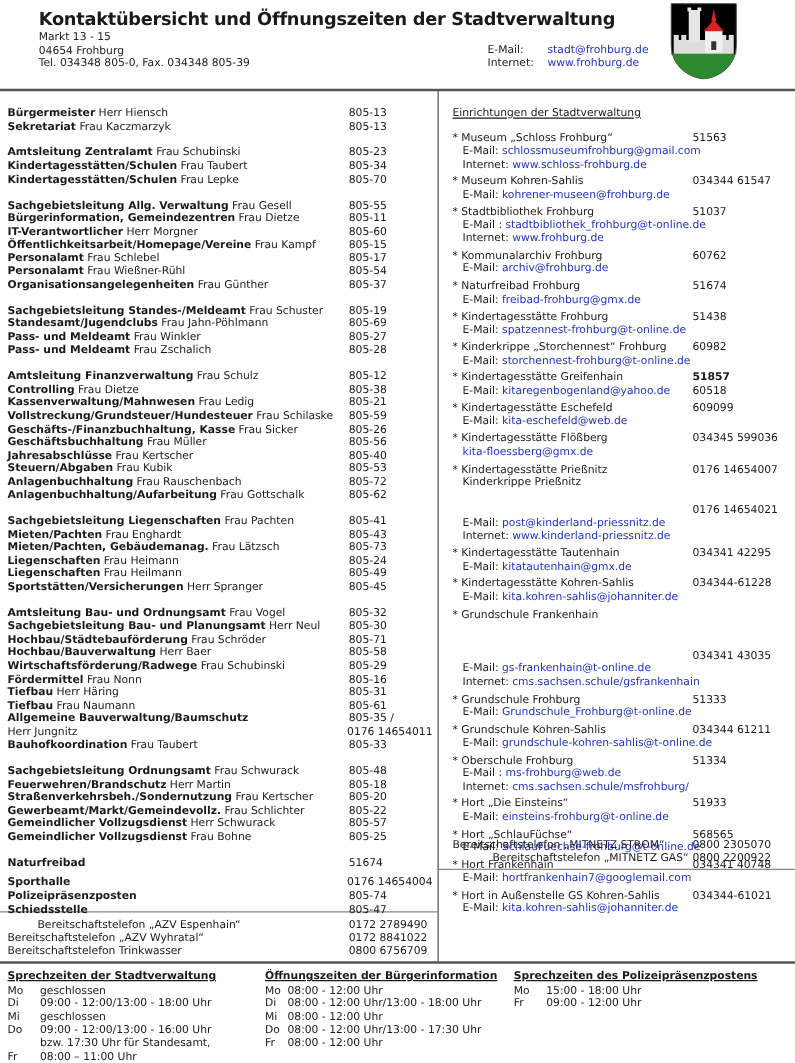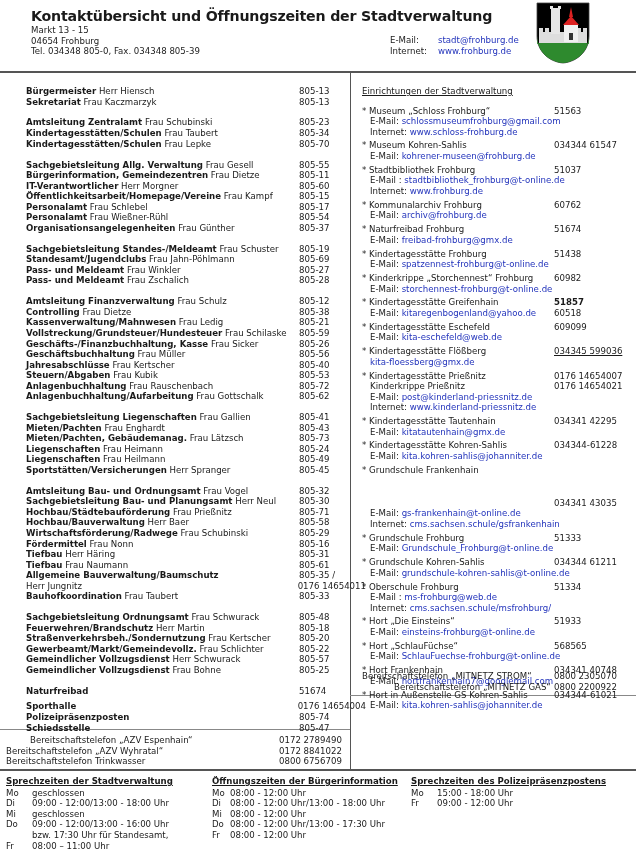--- a/index.html
+++ b/index.html
@@ -4,21 +4,21 @@
 <style>
   * { margin:0; padding:0; box-sizing:border-box; }
   body { width:636px; height:850px; background:#fff; font-family:"DejaVu Sans", sans-serif; color:#1a1a1a; position:relative; overflow:hidden; }
   .hdr-title { position:absolute; left:31px; top:8px; font-size:14.2px; font-weight:bold; letter-spacing:-0.2px; }
   .hdr-addr { position:absolute; left:31px; top:25px; font-size:8.6px; line-height:10.5px; color:#222; }
   .hdr-contact { position:absolute; left:390px; top:35px; font-size:8.6px; line-height:10.5px; color:#222; }
   .hdr-contact .lbl { display:inline-block; width:48px; }
   .link { color:#2233bb; }
   .crest { position:absolute; left:536px; top:2px; width:54px; height:62px; }
   .rule { position:absolute; background:#555; }
-  .left { position:absolute; left:6px; top:86px; width:340px; font-size:8.6px; line-height:10.55px;margin-left:20px; }
+  .left { position:absolute; left:6px; top:86px; width:340px; font-size:8.6px; line-height:10.55px; }
   .left .row { display:flex; height:10.55px; white-space:nowrap; }
   .left .row .name { width:273px; }
   .left .row .ph { }
   .left .gap { height:10.4px; }
   .left .gap-s { height:5px; }
   b { font-weight:bold; }
   .right { position:absolute; left:362px; top:86px; width:270px; font-size:8.6px; line-height:10.55px; }
   .right .head { text-decoration:underline; margin-bottom:9px; }
   .right .ent { margin-bottom:3.3px; }
   .right .ln { display:flex; white-space:nowrap; }
@@ -172,21 +172,21 @@
     <div class="row">
       <div class="name"><b>Anlagenbuchhaltung</b> <span>Frau Rauschenbach</span></div>
       <div class="ph">805-72</div>
     </div>
     <div class="row">
       <div class="name"><b>Anlagenbuchhaltung/Aufarbeitung</b> <span>Frau Gottschalk</span></div>
       <div class="ph">805-62</div>
     </div>
     <div class="gap"></div>
     <div class="row">
-      <div class="name"><b>Sachgebietsleitung Liegenschaften</b> <span>Frau Gallien</span></div>
+      <div class="name"><b>Sachgebietsleitung Liegenschaften</b> <span>Frau Pachten</span></div>
       <div class="ph">805-41</div>
     </div>
     <div class="row">
       <div class="name"><b>Mieten/Pachten</b> <span>Frau Enghardt</span></div>
       <div class="ph">805-43</div>
     </div>
     <div class="row">
       <div class="name"><b>Mieten/Pachten, Gebäudemanag.</b> <span>Frau Lätzsch</span></div>
       <div class="ph">805-73</div>
     </div>
@@ -205,21 +205,21 @@
     <div class="gap"></div>
     <div class="row">
       <div class="name"><b>Amtsleitung Bau- und Ordnungsamt</b> <span>Frau Vogel</span></div>
       <div class="ph">805-32</div>
     </div>
     <div class="row">
       <div class="name"><b>Sachgebietsleitung Bau- und Planungsamt</b> <span>Herr Neul</span></div>
       <div class="ph">805-30</div>
     </div>
     <div class="row">
-      <div class="name"><b>Hochbau/Städtebauförderung</b> <span>Frau Prießnitz</span></div>
+      <div class="name"><b>Hochbau/Städtebauförderung</b> <span>Frau Schröder</span></div>
       <div class="ph">805-71</div>
     </div>
     <div class="row">
       <div class="name"><b>Hochbau/Bauverwaltung</b> <span>Herr Baer</span></div>
       <div class="ph">805-58</div>
     </div>
     <div class="row">
       <div class="name"><b>Wirtschaftsförderung/Radwege</b> <span>Frau Schubinski</span></div>
       <div class="ph">805-29</div>
     </div>
@@ -379,34 +379,34 @@
           <span class="t">* Kindertagesstätte Eschefeld</span>
           <span class="n" style="width: 78px;">609099</span>
         </div>
         <div class="sub ln">
           <span class="t"><span>E-Mail:</span> <span class="link">kita-eschefeld@web.de</span></span>
         </div>
       </div>
       <div class="ent">
         <div class="ln">
           <span class="t">* Kindertagesstätte Flößberg</span>
-          <span class="n" style="width: 78px; text-decoration: underline;">034345 599036</span>
+          <span class="n" style="width: 78px;">034345 599036</span>
         </div>
         <div class="sub ln">
           <span class="t"><span class="link">kita-floessberg@gmx.de</span></span>
         </div>
       </div>
       <div class="ent">
         <div class="ln">
           <span class="t">* Kindertagesstätte Prießnitz</span>
           <span class="n" style="width: 78px;">0176 14654007</span>
         </div>
         <div class="sub ln">
           <span class="t"><span>Kinderkrippe Prießnitz</span></span>
-          <span style="width: 78px;">0176 14654021</span>
+          <span style="width: 78px; margin-top: 22px;">0176 14654021</span>
         </div>
         <div class="sub ln">
           <span class="t"><span>E-Mail:</span> <span class="link">post@kinderland-priessnitz.de</span></span>
         </div>
         <div class="sub ln">
           <span class="t"><span>Internet:</span> <span class="link">www.kinderland-priessnitz.de</span></span>
         </div>
       </div>
       <div class="ent">
         <div class="ln">

